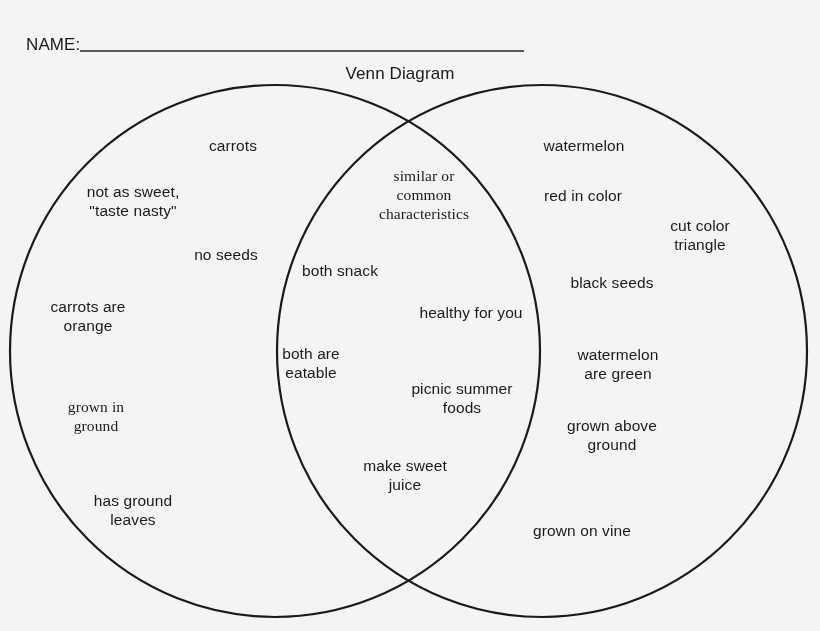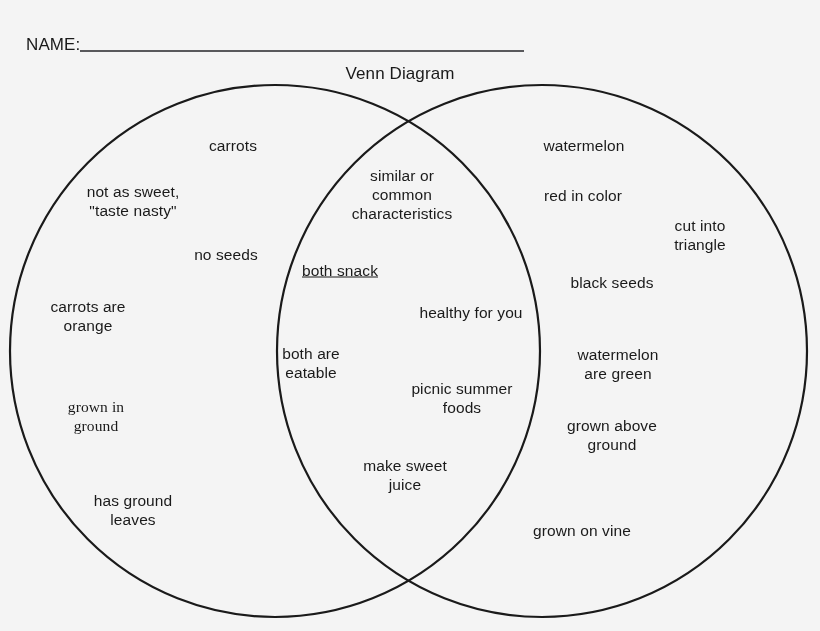--- a/index.html
+++ b/index.html
@@ -106,36 +106,36 @@
 "taste nasty"</div>
       <div class="venn-label" style="left: 226px; top: 254px;">no seeds</div>
       <div class="venn-label" style="left: 88px; top: 316px;">carrots are
 orange</div>
       <div class="venn-label" style="left: 96px; top: 416px; font-family: Liberation Serif, serif;">grown in
 ground</div>
       <div class="venn-label" style="left: 133px; top: 510px;">has ground
 leaves</div>
     </div>
   <div id="labels-center">
-      <div class="venn-label" style="left: 402px; top: 194px;">similar or
+      <div class="venn-label" style="left: 424px; top: 194px; font-family: Liberation Serif, serif;">similar or
 common
 characteristics</div>
-      <div class="venn-label" style="left: 340px; top: 270px; text-decoration: underline;">both snack</div>
+      <div class="venn-label" style="left: 340px; top: 270px;">both snack</div>
       <div class="venn-label" style="left: 471px; top: 312px;">healthy for you</div>
       <div class="venn-label" style="left: 311px; top: 363px;">both are
 eatable</div>
       <div class="venn-label" style="left: 462px; top: 398px;">picnic summer
 foods</div>
       <div class="venn-label" style="left: 405px; top: 475px;">make sweet
 juice</div>
     </div>
   <div id="labels-right">
       <div class="venn-label" style="left: 584px; top: 145px;">watermelon</div>
       <div class="venn-label" style="left: 583px; top: 195px;">red in color</div>
-      <div class="venn-label" style="left: 700px; top: 235px;">cut into
+      <div class="venn-label" style="left: 700px; top: 235px;">cut color
 triangle</div>
       <div class="venn-label" style="left: 612px; top: 282px;">black seeds</div>
       <div class="venn-label" style="left: 618px; top: 364px;">watermelon
 are green</div>
       <div class="venn-label" style="left: 612px; top: 435px;">grown above
 ground</div>
       <div class="venn-label" style="left: 582px; top: 530px;">grown on vine</div>
     </div>
 
 </div>

